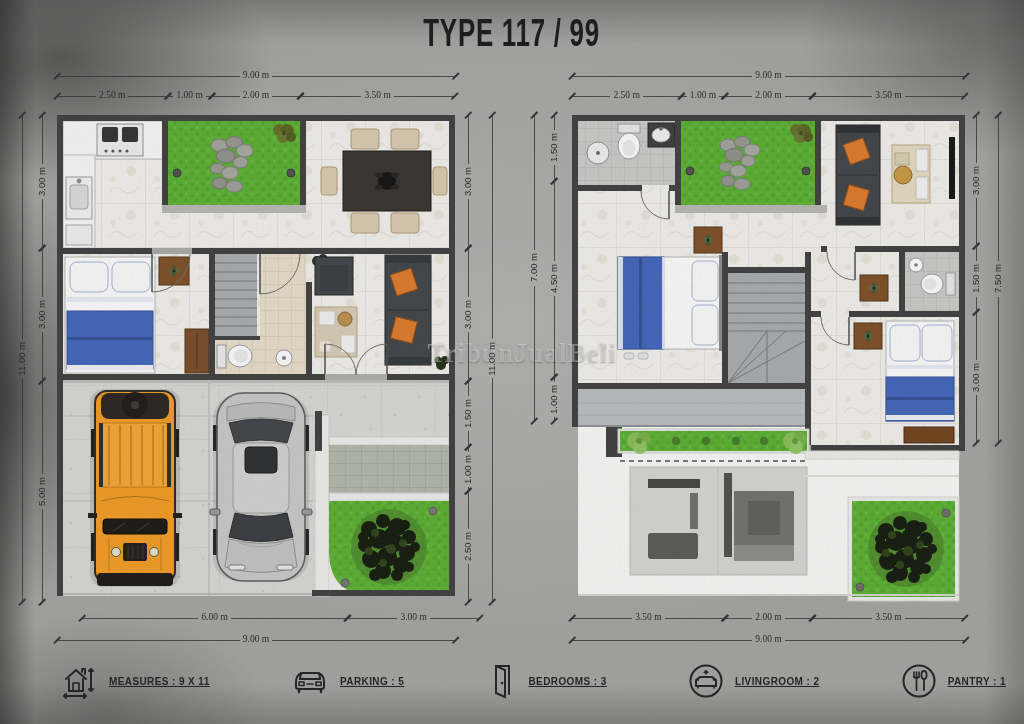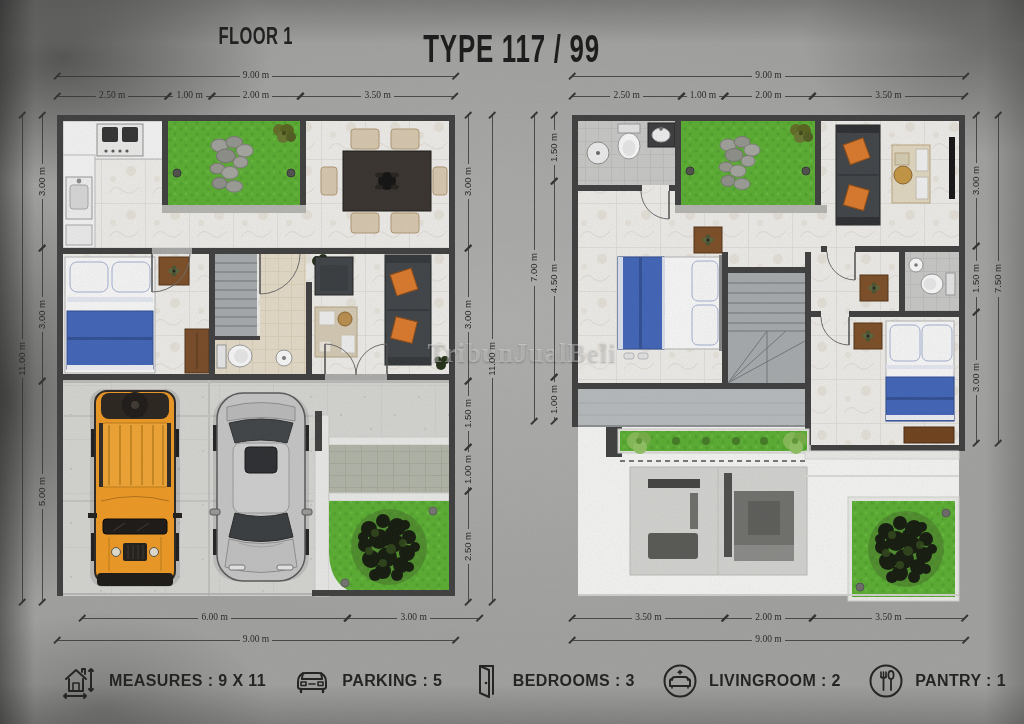--- a/index.html
+++ b/index.html
@@ -12,21 +12,21 @@
       radial-gradient(ellipse 260px 160px at 96% 6%, rgba(0,0,0,.34), transparent 70%),
       radial-gradient(ellipse 160px 300px at 1% 55%, rgba(0,0,0,.42), transparent 70%),
       radial-gradient(ellipse 240px 140px at 10% 98%, rgba(0,0,0,.25), transparent 70%),
       radial-gradient(ellipse 700px 420px at 50% 45%, rgba(255,255,255,.17), transparent 75%),
       linear-gradient(90deg, rgba(0,0,0,.45) 0, transparent 35px, transparent 985px, rgba(0,0,0,.22) 100%),
       linear-gradient(0deg, rgba(0,0,0,.22) 0, transparent 40px, transparent 680px, rgba(0,0,0,.26) 100%);
   }
   .noise{position:absolute;inset:0;pointer-events:none;opacity:.55;}
   .title{
     position:absolute;left:0;top:12px;width:1024px;text-align:center;
-    font-size:36px;font-weight:bold;color:#121212;letter-spacing:1px;margin-top:16px;
+    font-size:36px;font-weight:bold;color:#121212;letter-spacing:1px;
   }
   .title span,.floor-label span{display:inline-block;transform:scale(.72,1.08);}
   .floor-label{
     position:absolute;top:22px;text-align:center;
     font-size:23px;font-weight:bold;color:#161616;letter-spacing:.5px;
   }
   .fl1{left:57px;width:398px;}
   .fl2{left:572px;width:393px;}
   .plan{position:absolute;top:115px;}
   .plan1{left:57px;width:398px;height:487px;}
@@ -51,21 +51,21 @@
     position:absolute;left:372px;top:338px;width:300px;text-align:center;
     font-family:"Liberation Serif",serif;font-weight:bold;font-size:27px;
     color:rgba(255,255,255,.40);text-shadow:0 1px 2px rgba(0,0,0,.28);letter-spacing:1px;
   }
   .legend{
     position:absolute;left:60px;top:650px;width:946px;height:62px;
     display:flex;align-items:center;justify-content:space-between;
   }
   .legend-item{display:flex;align-items:center;gap:9px;}
   .legend-item svg{display:block;}
-  .legend-label{font-size:16px;font-weight:bold;color:#191919;letter-spacing:.4px;white-space:nowrap;}
+  .legend-label{font-size:10px;font-weight:bold;color:#191919;letter-spacing:.4px;white-space:nowrap;text-decoration:underline;}
 </style>
 </head>
 <body>
 
 <div class="stage">
 
   <svg width="0" height="0" style="position:absolute">
     <defs>
       <pattern id="pm" width="44" height="44" patternUnits="userSpaceOnUse">
         <rect width="44" height="44" fill="#f4f2ee"></rect>
@@ -159,21 +159,20 @@
       <g id="bushLight">
         <circle cx="0" cy="0" r="9" fill="#85bd53"></circle>
           <circle cx="8" cy="-2" r="7" fill="#74b041"></circle>
         <circle cx="4" cy="6" r="7" fill="#8fc45f"></circle>
           <circle cx="3" cy="0" r="3" fill="#5d9a30"></circle>
       </g>
     </defs>
   </svg>
 
   <div class="title"><span>TYPE 117 / 99</span></div>
-  <div class="floor-label fl1"><span>FLOOR 1</span></div>
 
   <div class="plan plan1">
   <svg viewBox="0 0 398 487" width="398" height="487">
 
     <rect x="6" y="6" width="386" height="127" fill="url(#pm)"></rect>
     <rect x="6" y="139" width="386" height="120" fill="url(#pm)"></rect>
     <rect x="6" y="265" width="386" height="216" fill="url(#pc)"></rect>
     <rect x="6" y="265" width="386" height="3" fill="#bdbdba"></rect>
     <rect x="151" y="265" width="2" height="216" fill="#c3c3c0"></rect>
     <rect x="6" y="300" width="250" height="2" fill="#c8c8c5"></rect>

